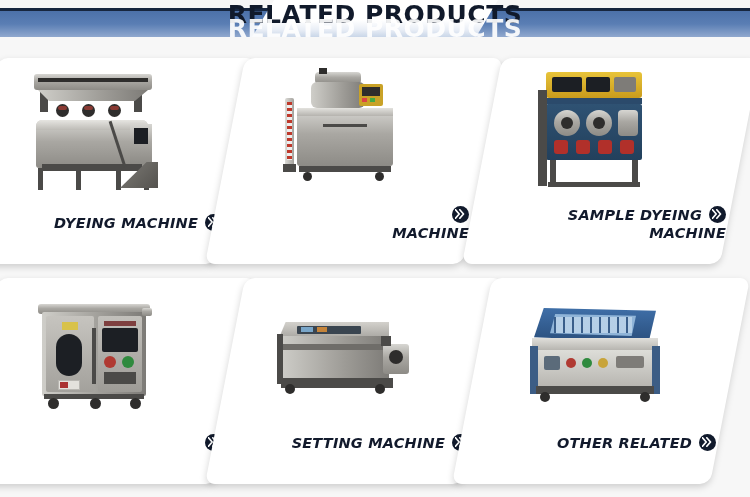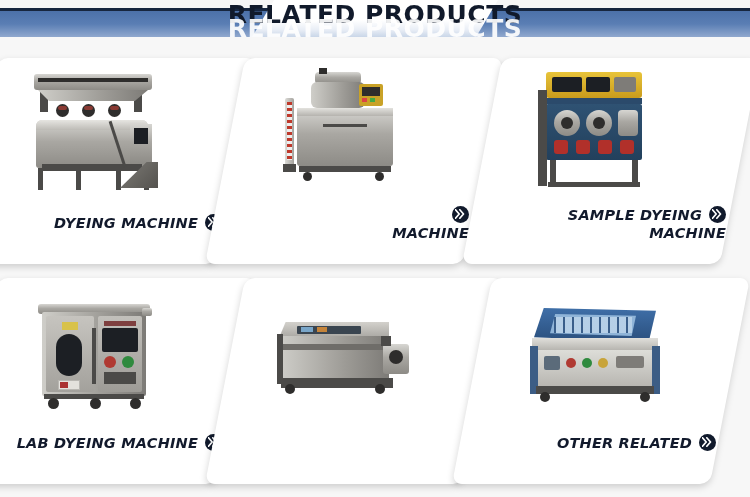--- a/index.html
+++ b/index.html
@@ -265,21 +265,21 @@
           <div class="pc dark" style="left:88px;top:84px;width:32px;height:12px;"></div>
           <div class="pc dark" style="left:76px;top:40px;width:4px;height:56px;"></div>
           <div class="pc dark" style="left:28px;top:106px;width:100px;height:5px;"></div>
           <div class="pc darker" style="left:32px;top:110px;width:11px;height:11px;border-radius:50%;"></div>
           <div class="pc darker" style="left:74px;top:110px;width:11px;height:11px;border-radius:50%;"></div>
           <div class="pc darker" style="left:114px;top:110px;width:11px;height:11px;border-radius:50%;"></div>
           <div class="pc steel" style="left:126px;top:20px;width:10px;height:8px;border-radius:2px;"></div>
         </div>
       </div>
       <div class="label one">
-        <span class="txt">LAB DYEING MACHINE</span><span class="arrow"><svg width="11" height="10" viewBox="0 0 11 10">
+        <span class="arrow"><svg width="11" height="10" viewBox="0 0 11 10">
               <path d="M0.5 0.8 L4.2 5 L0.5 9.2" stroke="#ffffff" stroke-width="1.7" fill="none" stroke-linecap="round" stroke-linejoin="round"></path>
               <path d="M4.8 0.8 L8.5 5 L4.8 9.2" stroke="#ffffff" stroke-width="1.7" fill="none" stroke-linecap="round" stroke-linejoin="round"></path>
             </svg></span>
       </div>
     </div>
   </div>
 
   <div class="card c4">
     <div class="card-shape"></div>
     <div class="card-inner">
@@ -292,20 +292,26 @@
           <div class="pc" style="left:54px;top:39px;width:10px;height:5px;background:#c5843a;"></div>
           <div class="pc" style="left:20px;top:56px;width:100px;height:6px;background:#6f6d69;"></div>
           <div class="pc steel" style="left:120px;top:56px;width:26px;height:30px;border-radius:3px;"></div>
           <div class="pc darker" style="left:126px;top:62px;width:14px;height:14px;border-radius:50%;"></div>
           <div class="pc dark" style="left:118px;top:48px;width:10px;height:10px;"></div>
           <div class="pc dark" style="left:18px;top:90px;width:112px;height:10px;"></div>
           <div class="pc darker" style="left:22px;top:96px;width:10px;height:10px;border-radius:50%;"></div>
           <div class="pc darker" style="left:112px;top:96px;width:10px;height:10px;border-radius:50%;"></div>
           <div class="pc dark" style="left:14px;top:46px;width:6px;height:50px;"></div>
         </div>
+      </div>
+      <div class="label one">
+        <span class="txt">SETTING MACHINE</span><span class="arrow"><svg width="11" height="10" viewBox="0 0 11 10">
+              <path d="M0.5 0.8 L4.2 5 L0.5 9.2" stroke="#ffffff" stroke-width="1.7" fill="none" stroke-linecap="round" stroke-linejoin="round"></path>
+              <path d="M4.8 0.8 L8.5 5 L4.8 9.2" stroke="#ffffff" stroke-width="1.7" fill="none" stroke-linecap="round" stroke-linejoin="round"></path>
+            </svg></span>
       </div>
     </div>
   </div>
 
   <div class="card c5">
     <div class="card-shape"></div>
     <div class="card-inner">
       <div class="photo">
         <div class="mach">
           <div class="pc" style="left:24px;top:20px;width:122px;height:34px;background:linear-gradient(to bottom,#3f6fa8,#2a4f7d);clip-path:polygon(8% 0,100% 8%,94% 100%,0 86%);border-radius:2px;"></div>

